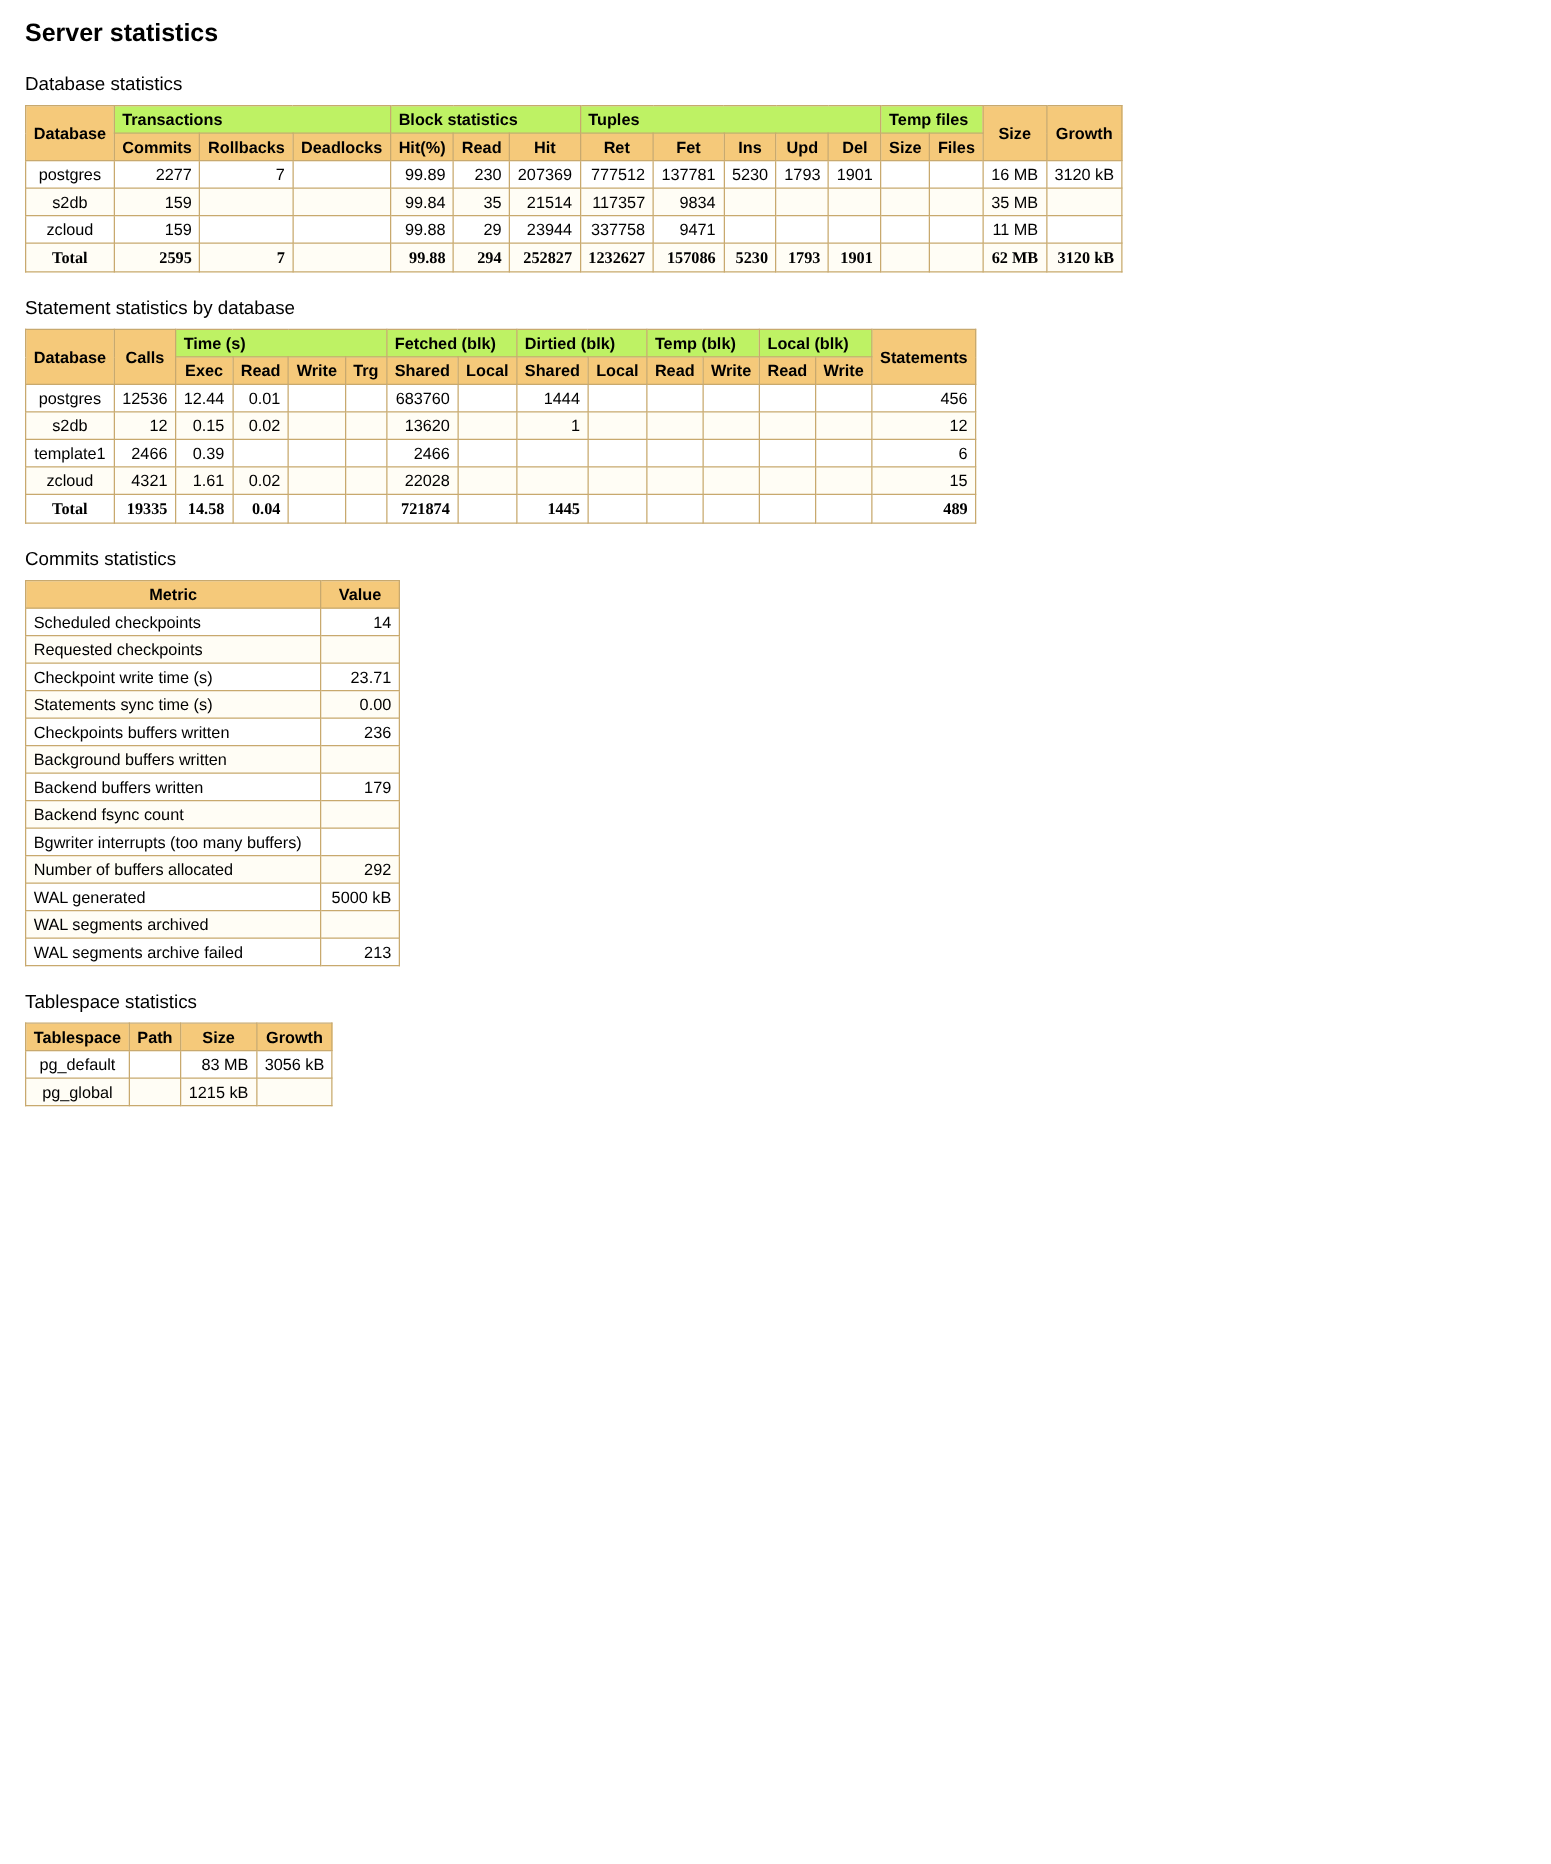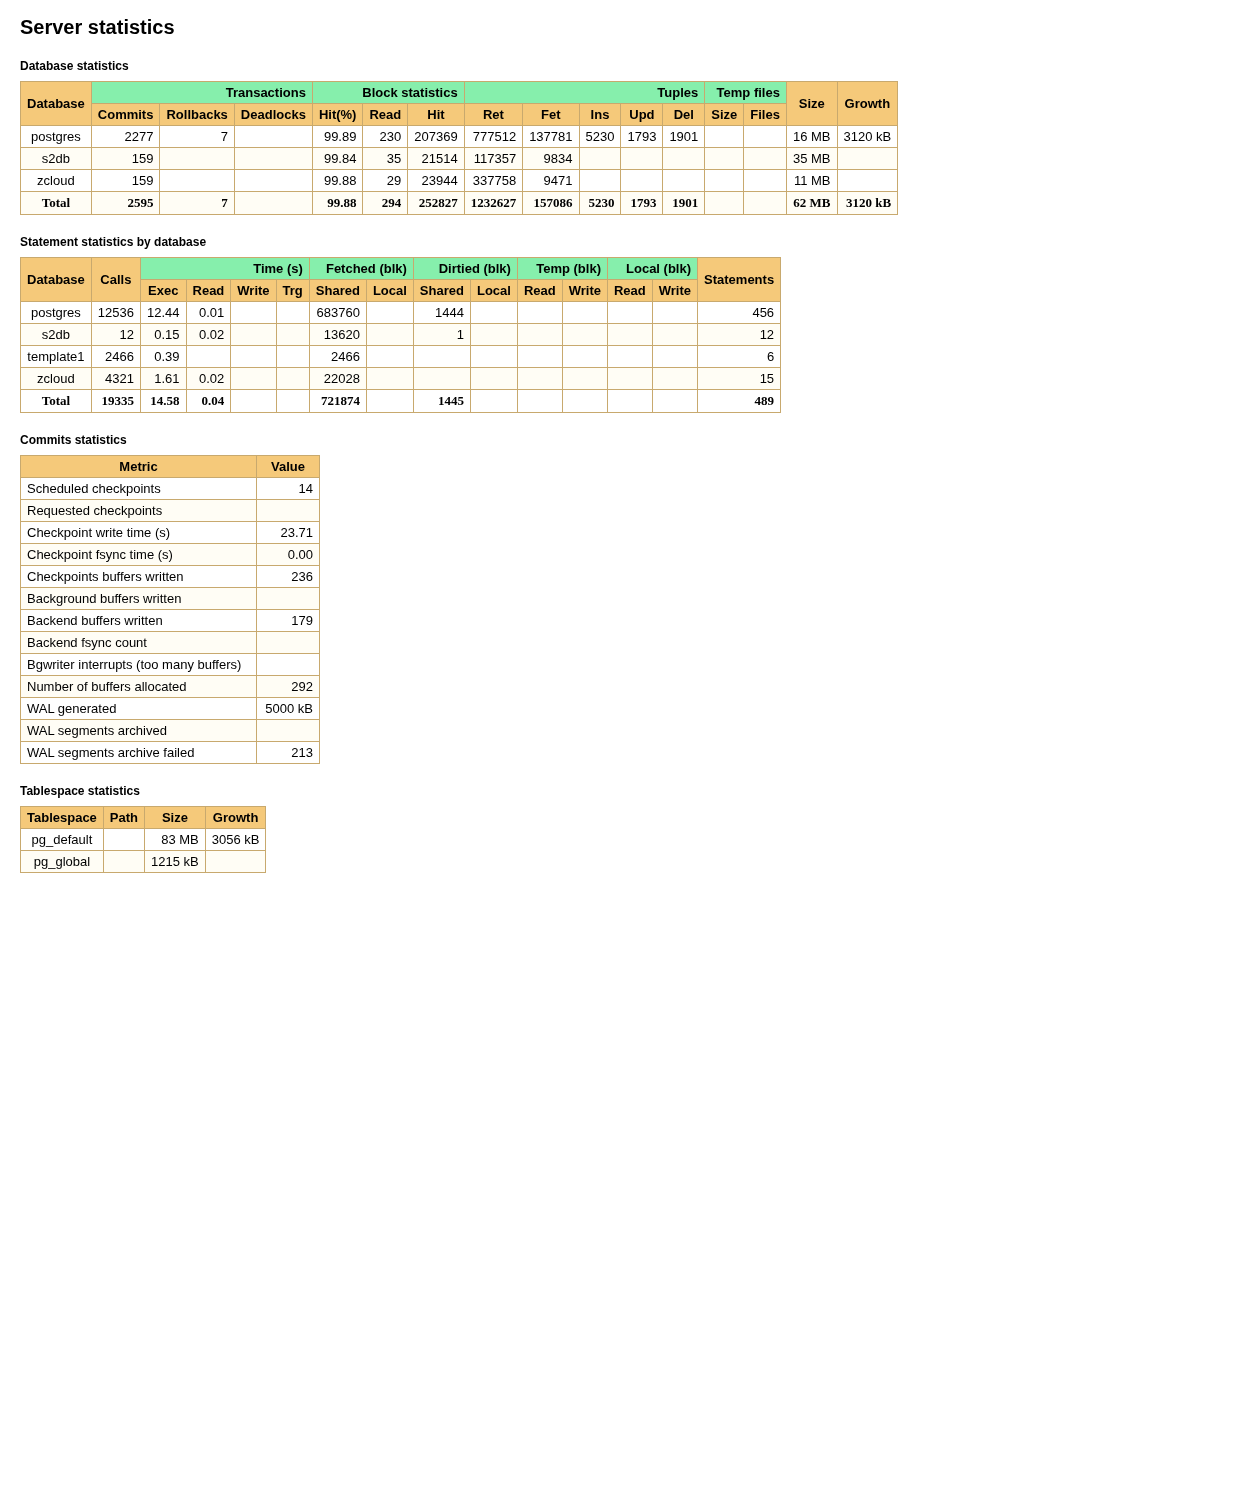--- a/index.html
+++ b/index.html
@@ -8,22 +8,22 @@
       font-size: 13px;
       background: #fff;
       color: #000;
       padding: 16px 20px;
     }
     h1 {
       font-size: 20px;
       font-weight: bold;
     }
     h2 {
-      font-size: 12px;
-      font-weight: bold;
+      font-size: 15px;
+      font-weight: normal;
       margin-bottom: 8px;
       margin-top: 20px;
     }
     table {
       border-collapse: collapse;
       margin-bottom: 12px;
       font-size: 13px;
     }
     th, td {
       border: 1px solid #c8a96e;
@@ -35,22 +35,22 @@
       font-weight: bold;
       text-align: center;
     }
     td {
       text-align: right;
     }
     td.left-align {
       text-align: center;
     }
     .header-group {
-      text-align: right;
-      background-color: #86efac;
+      text-align: left;
+      background-color: #bef264;
     }
     tr:nth-child(even) td {
       background-color: #fffdf5;
     }
     tr:nth-child(odd) td {
       background-color: #ffffff;
     }
     .total-row td {
       font-weight: bold;
       font-family: Liberation Serif, serif;
@@ -307,21 +307,21 @@
       </tr>
       <tr>
         <td class="metric-col left-align">Requested checkpoints</td>
         <td class="value-col"></td>
       </tr>
       <tr>
         <td class="metric-col left-align">Checkpoint write time (s)</td>
         <td class="value-col">23.71</td>
       </tr>
       <tr>
-        <td class="metric-col left-align">Checkpoint fsync time (s)</td>
+        <td class="metric-col left-align">Statements sync time (s)</td>
         <td class="value-col">0.00</td>
       </tr>
       <tr>
         <td class="metric-col left-align">Checkpoints buffers written</td>
         <td class="value-col">236</td>
       </tr>
       <tr>
         <td class="metric-col left-align">Background buffers written</td>
         <td class="value-col"></td>
       </tr>

